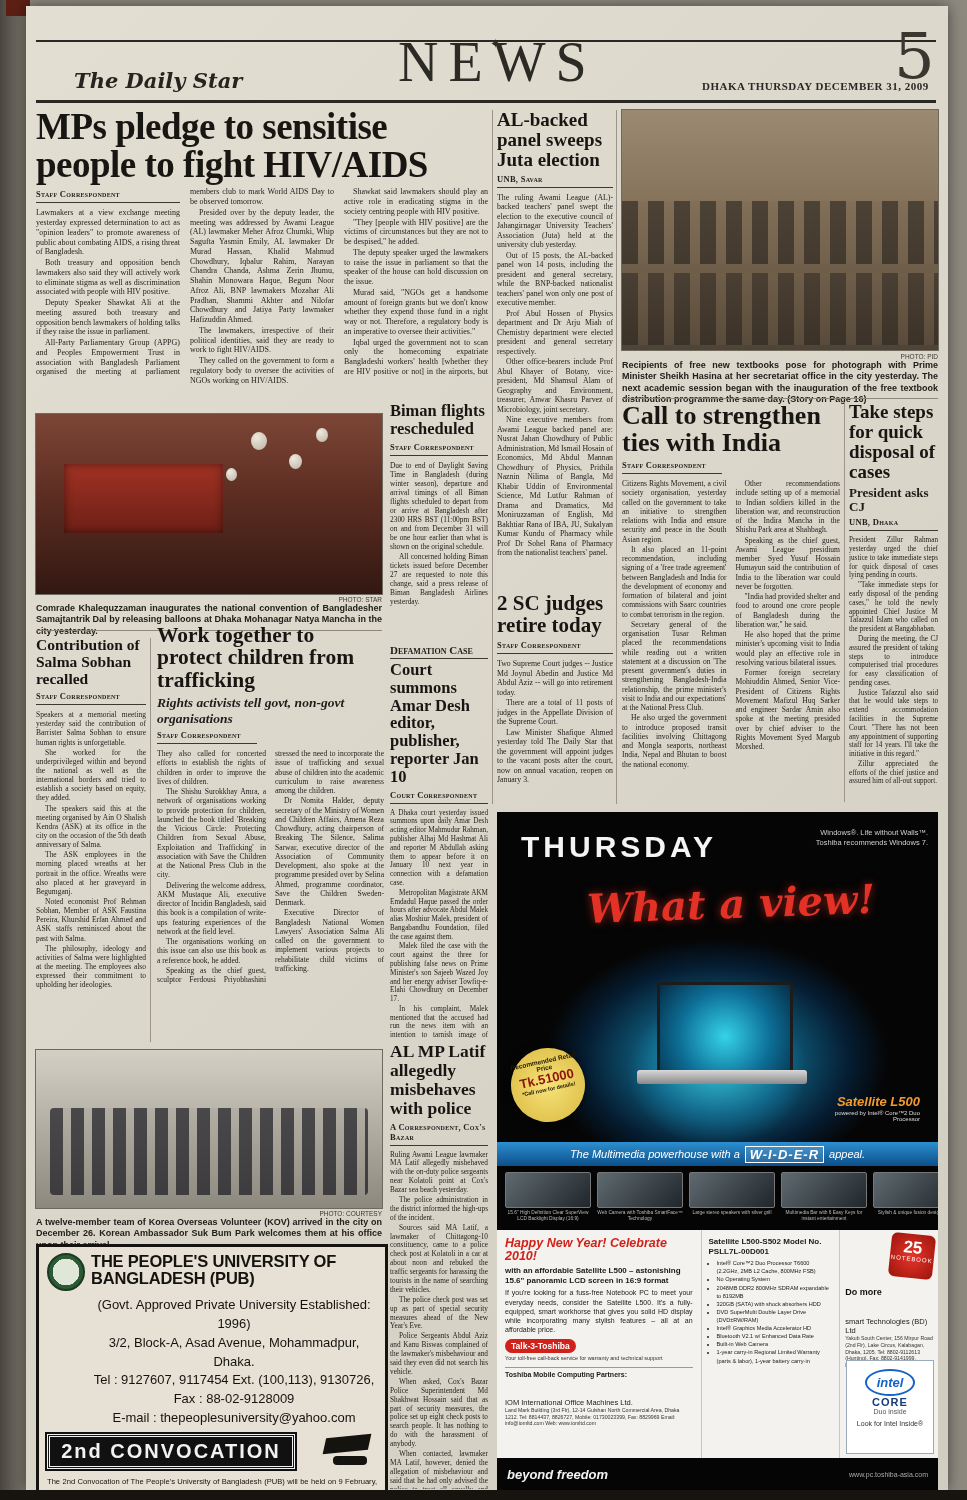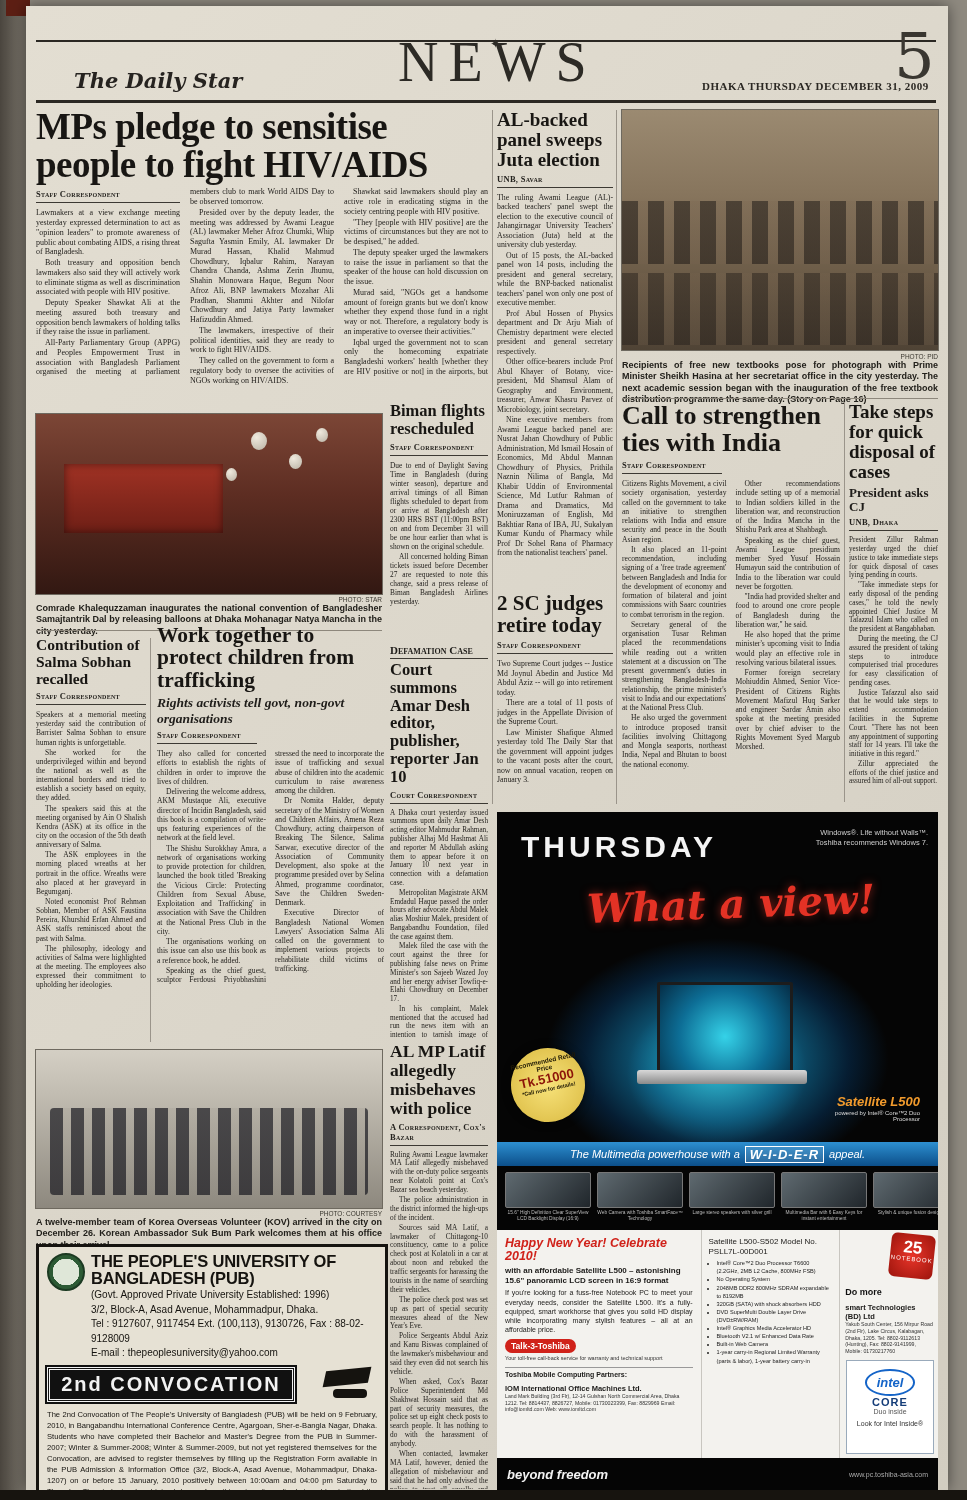--- a/index.html
+++ b/index.html
@@ -78,42 +78,42 @@
   .tosh-body{position:absolute;background:#f3f2ee;color:#1c1b19;display:flex}
   .tb-left{width:47%;padding:7px 8px;border-right:1px solid #c8c6c0}
   .tb-mid{width:31%;padding:7px 7px;border-right:1px solid #c8c6c0}
   .tb-right{width:22%;padding:5px;position:relative}
   .happy{color:#d0221a;font-weight:bold;font-style:italic;font-size:12.5px;line-height:1.05}
   .promo-sub{font-weight:bold;font-size:8px;margin:3px 0;line-height:1.2}
   .promo-body{font-size:7px;line-height:1.3;text-align:justify}
   .talk{display:inline-block;background:#d0221a;color:#fff;font-weight:bold;font-size:8.5px;padding:2px 6px;border-radius:8px;margin-top:5px}
   .talk-note{font-size:5.5px;line-height:1.25;color:#333;margin-top:2px}
   .partners{font-weight:bold;font-size:7px;margin-top:5px;border-top:1px solid #999;padding-top:3px}
-  .p-name{font-weight:bold;font-size:7.5px;margin-top:6px}
+  .p-name{font-weight:normal;font-size:7.5px;margin-top:20px}
   .p-details{font-size:5.2px;line-height:1.3;color:#333}
-  .spec-title{font-weight:normal;font-size:8px;line-height:1.2;margin-bottom:3px}
+  .spec-title{font-weight:bold;font-size:8px;line-height:1.2;margin-bottom:3px}
   .specs{margin:0;padding-left:8px;font-size:5.6px;line-height:1.45;color:#222}
   .badge25{position:absolute;right:4px;top:4px;width:44px;height:44px;background:radial-gradient(circle,#e8352a,#9c140c);color:#fff;text-align:center;border-radius:6px;transform:rotate(6deg)}
   .badge25 .n{font-size:17px;font-weight:bold;line-height:1;padding-top:5px}
   .badge25 .t{font-size:6px;letter-spacing:1px}
   .domore{font-weight:bold;font-size:9px;color:#111;margin-top:52px}
   .intel-box{position:absolute;right:4px;bottom:4px;width:86px;height:92px;background:#fff;border:1px solid #9ab;text-align:center}
   .intel-oval{display:inline-block;margin-top:8px;border:2px solid #1464c8;border-radius:50%;padding:4px 10px;color:#1464c8;font-weight:bold;font-style:italic;font-size:13px}
   .intel-core{font-weight:bold;font-size:11px;color:#143c78;letter-spacing:1px}
   .intel-tag{font-size:7px;color:#333;margin-top:4px;line-height:1.3}
   .tosh-foot{position:absolute;background:#050505;color:#eee;display:flex;align-items:center;justify-content:space-between;padding:0 10px}
   .beyond{font-style:italic;font-weight:bold;font-size:13px;color:#f2f2f2}
   .tosh-url{font-size:7px;color:#aaa}
 
   
   .pub{position:absolute;background:#e6e1d4;border:3px solid #15130f;font-family:"Liberation Sans",sans-serif;color:#15130f;padding:6px 8px;overflow:hidden}
   .pub-head{display:flex;gap:6px;align-items:flex-start}
   .pub-crest{width:34px;height:34px;border-radius:50%;border:2px solid #1c3a22;background:radial-gradient(circle,#dfe7d8 55%,#2c5a34 56%);flex:0 0 auto}
   .pub-title{font-weight:bold;font-size:16.5px;line-height:1;letter-spacing:-.2px;font-family:"Liberation Sans",sans-serif}
-  .pub-lines{text-align:left;font-size:10px;line-height:1.45;margin-top:2px}
+  .pub-lines{text-align:center;font-size:13px;line-height:1.45;margin-top:10px}
   .pub-banner-row{display:flex;align-items:center;gap:22px;margin:4px 0 4px 0}
   .pub-banner{flex:1;background:#111;color:#f2f2f2;border:3px double #f2f2f2;outline:2px solid #111;text-align:center;font-weight:bold;font-size:20px;letter-spacing:2px;padding:3px 0}
   .grad-cap{width:60px;height:40px;position:relative;flex:0 0 auto}
   .grad-cap .board{position:absolute;left:8px;top:4px;width:44px;height:16px;background:#15130f;transform:skewX(-18deg) rotate(-6deg)}
   .grad-cap .scroll{position:absolute;left:16px;top:24px;width:34px;height:9px;background:#15130f;border-radius:4px}
   .pub-body{font-size:7.6px;line-height:1.45;text-align:justify}
   .pub-sign{text-align:right;font-weight:bold;font-style:italic;font-size:9px;margin-top:2px}
 </style>
 </head>
 <body>
@@ -277,22 +277,22 @@
   </section>
 
   <div class="vr" style="left:124px;top:632px;height:404px"></div>
 
   <section class="article" style="left:131px;top:618px;width:227px;height:424px">
     <h2 class="hl" style="font-size:21.5px;line-height:1.04">Work together to protect children from trafficking</h2>
     <div class="subhead-i">Rights activists tell govt, non-govt organisations</div>
     <div class="byline" style="width:44%">Staff Correspondent</div>
     <div class="cols2 body-copy" style="font-size:7.6px;height:286px;overflow:hidden">
         <p class="para">They also called for concerted efforts to establish the rights of children in order to improve the lives of children.</p>
+        <p class="para">The Shishu Surokkhay Amra, a network of organisations working to provide protection for children, launched the book titled 'Breaking the Vicious Circle: Protecting Children from Sexual Abuse, Exploitation and Trafficking' in association with Save the Children at the National Press Club in the city.</p>
         <p class="para">Delivering the welcome address, AKM Mustaque Ali, executive director of Incidin Bangladesh, said this book is a compilation of write-ups featuring experiences of the network at the field level.</p>
-        <p class="para">The Shishu Surokkhay Amra, a network of organisations working to provide protection for children, launched the book titled 'Breaking the Vicious Circle: Protecting Children from Sexual Abuse, Exploitation and Trafficking' in association with Save the Children at the National Press Club in the city.</p>
         <p class="para">The organisations working on this issue can also use this book as a reference book, he added.</p>
         <p class="para">Speaking as the chief guest, sculptor Ferdousi Priyobhashini stressed the need to incorporate the issue of trafficking and sexual abuse of children into the academic curriculum to raise awareness among the children.</p>
         <p class="para">Dr Nomita Halder, deputy secretary of the Ministry of Women and Children Affairs, Amena Reza Chowdhury, acting chairperson of Breaking The Silence, Salima Sarwar, executive director of the Association of Community Development, also spoke at the programme presided over by Selina Ahmed, programme coordinator, Save the Children Sweden-Denmark.</p>
         <p class="para">Executive Director of Bangladesh National Women Lawyers' Association Salma Ali called on the government to implement various projects to rehabilitate child victims of trafficking.</p>
       </div>
   </section>
 
   <figure class="photo ph-kov" style="left:10px;top:1044px;width:346px;height:158px;margin:0">
     <div class="people"></div>
   </figure>

